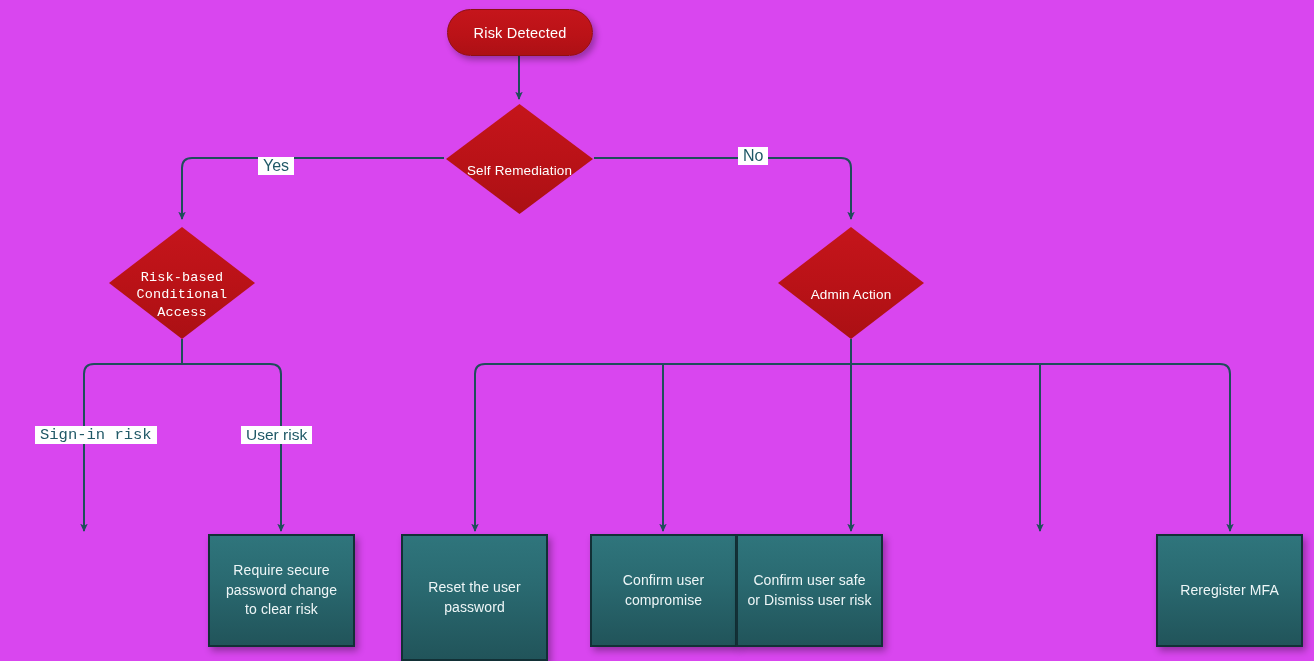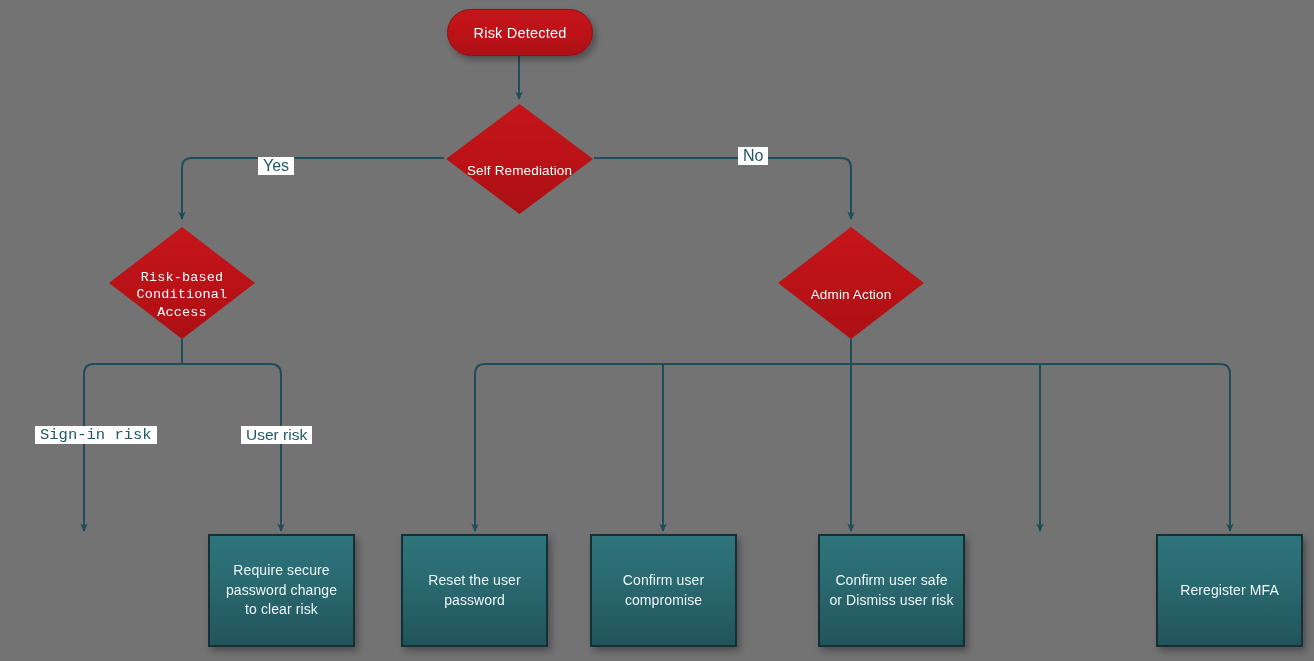--- a/index.html
+++ b/index.html
@@ -8,21 +8,21 @@
     padding: 0;
     background: #ffffff;
   }
   body {
     font-family: "Liberation Sans", sans-serif;
   }
   #canvas {
     position: relative;
     width: 1314px;
     height: 661px;
-    background: #737373;
+    background: #d946ef;
     overflow: hidden;
   }
   #edges {
     position: absolute;
     left: 0;
     top: 0;
     width: 1314px;
     height: 661px;
     pointer-events: none;
   }
@@ -177,29 +177,29 @@
 
   <div class="edge-label small" style="left:35px; top:426px;font-family:Liberation Mono, monospace;">Sign-in risk</div>
 
   <div class="edge-label small" style="left:241px; top:426px;">User risk</div>
 
 
   <div class="node-box" style="left:208px; top:534px; width:147px; height:113px;">
     <span>Require secure password change to clear risk</span>
   </div>
 
-  <div class="node-box" style="left:401px; top:534px; width:147px; height:113px;">
+  <div class="node-box" style="left:401px; top:534px; width:147px; height:127px;">
     <span>Reset the user password</span>
   </div>
 
   <div class="node-box" style="left:590px; top:534px; width:147px; height:113px;">
     <span>Confirm user compromise</span>
   </div>
 
-  <div class="node-box" style="left:818px; top:534px; width:147px; height:113px;">
+  <div class="node-box" style="left:736px; top:534px; width:147px; height:113px;">
     <span>Confirm user safe or Dismiss user risk</span>
   </div>
 
 
   <div class="node-box" style="left:1156px; top:534px; width:147px; height:113px;">
     <span>Reregister MFA</span>
   </div>
 
 </div>
 

